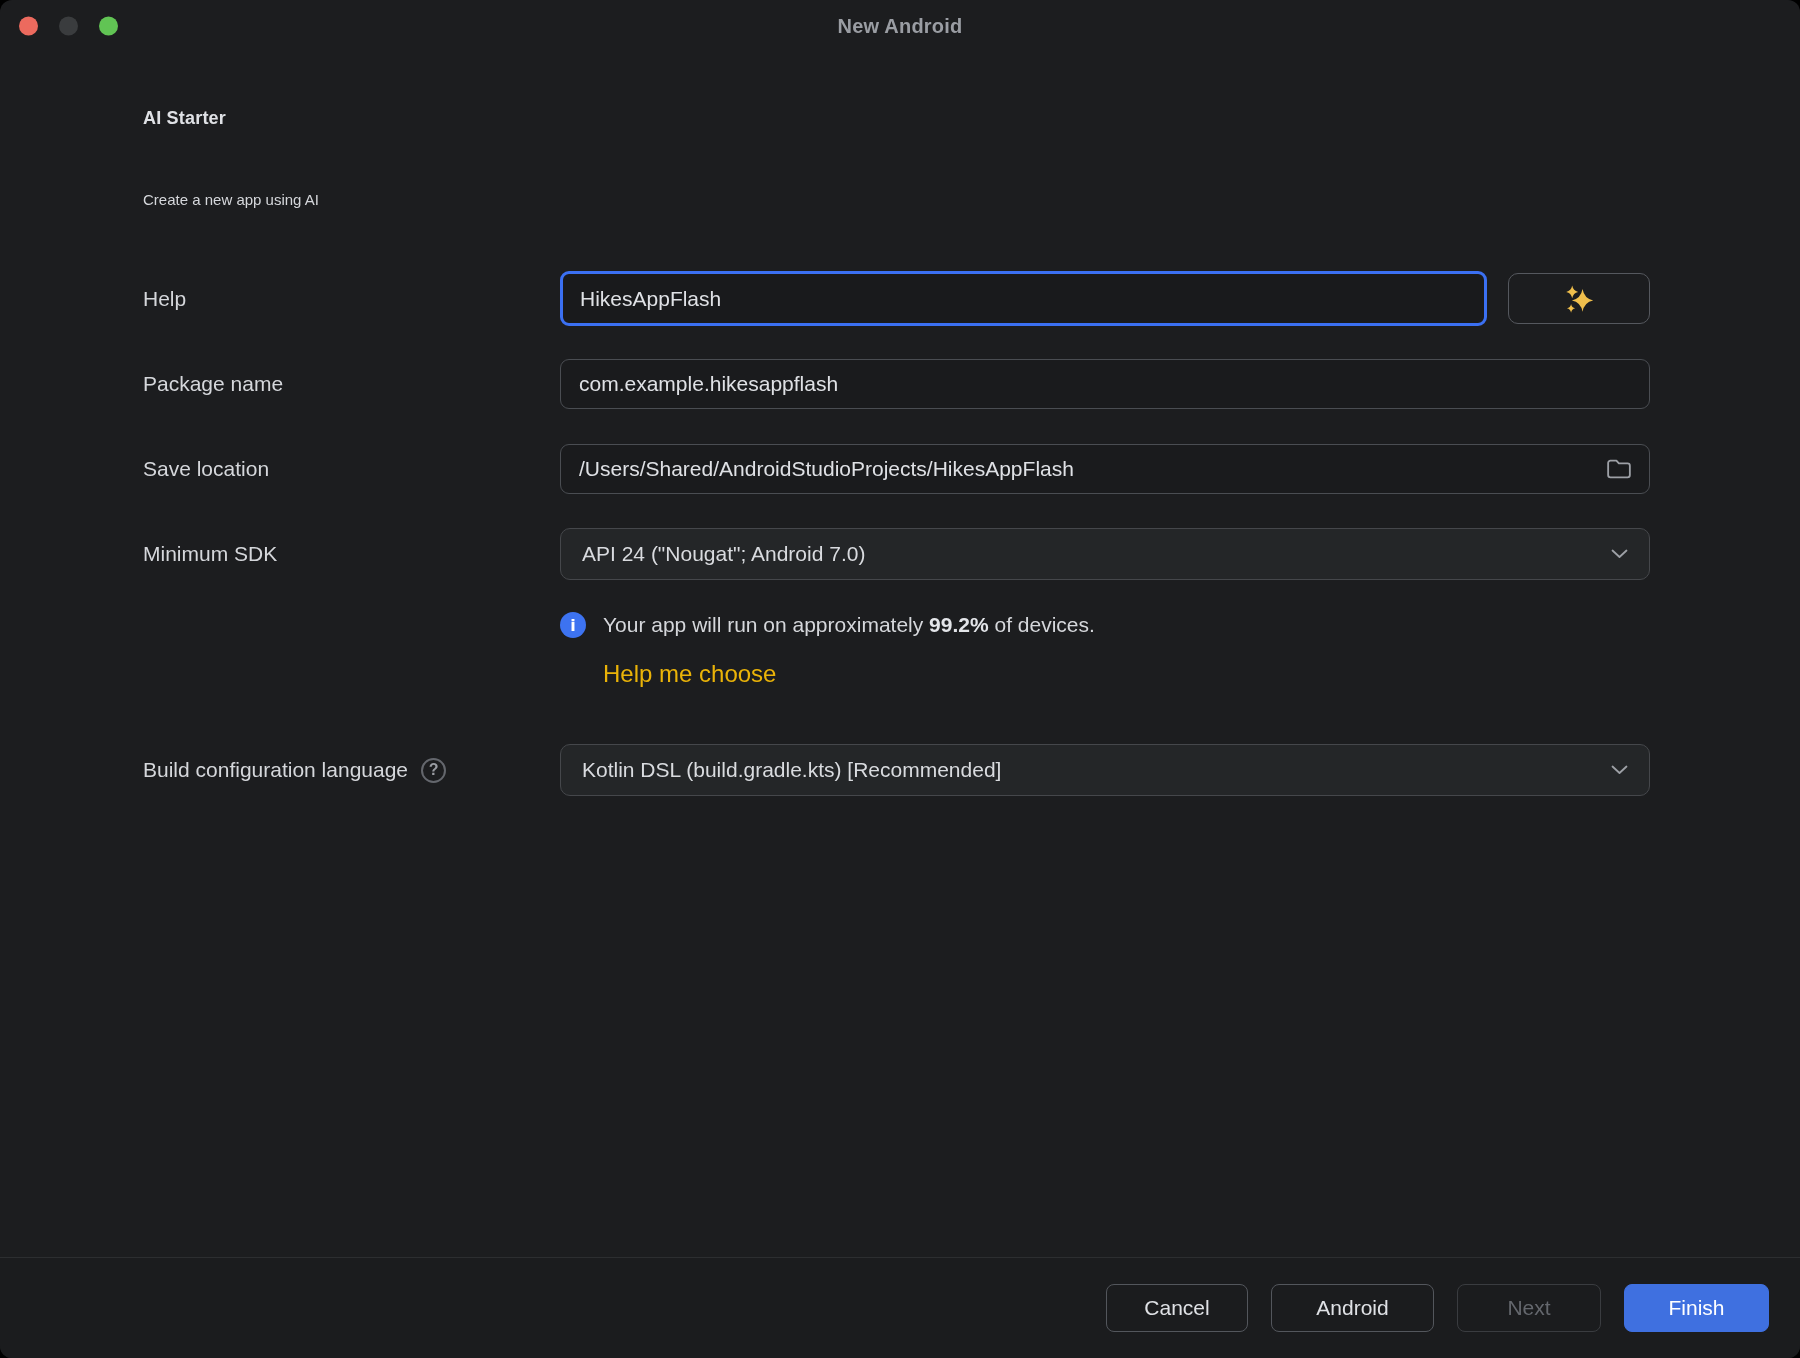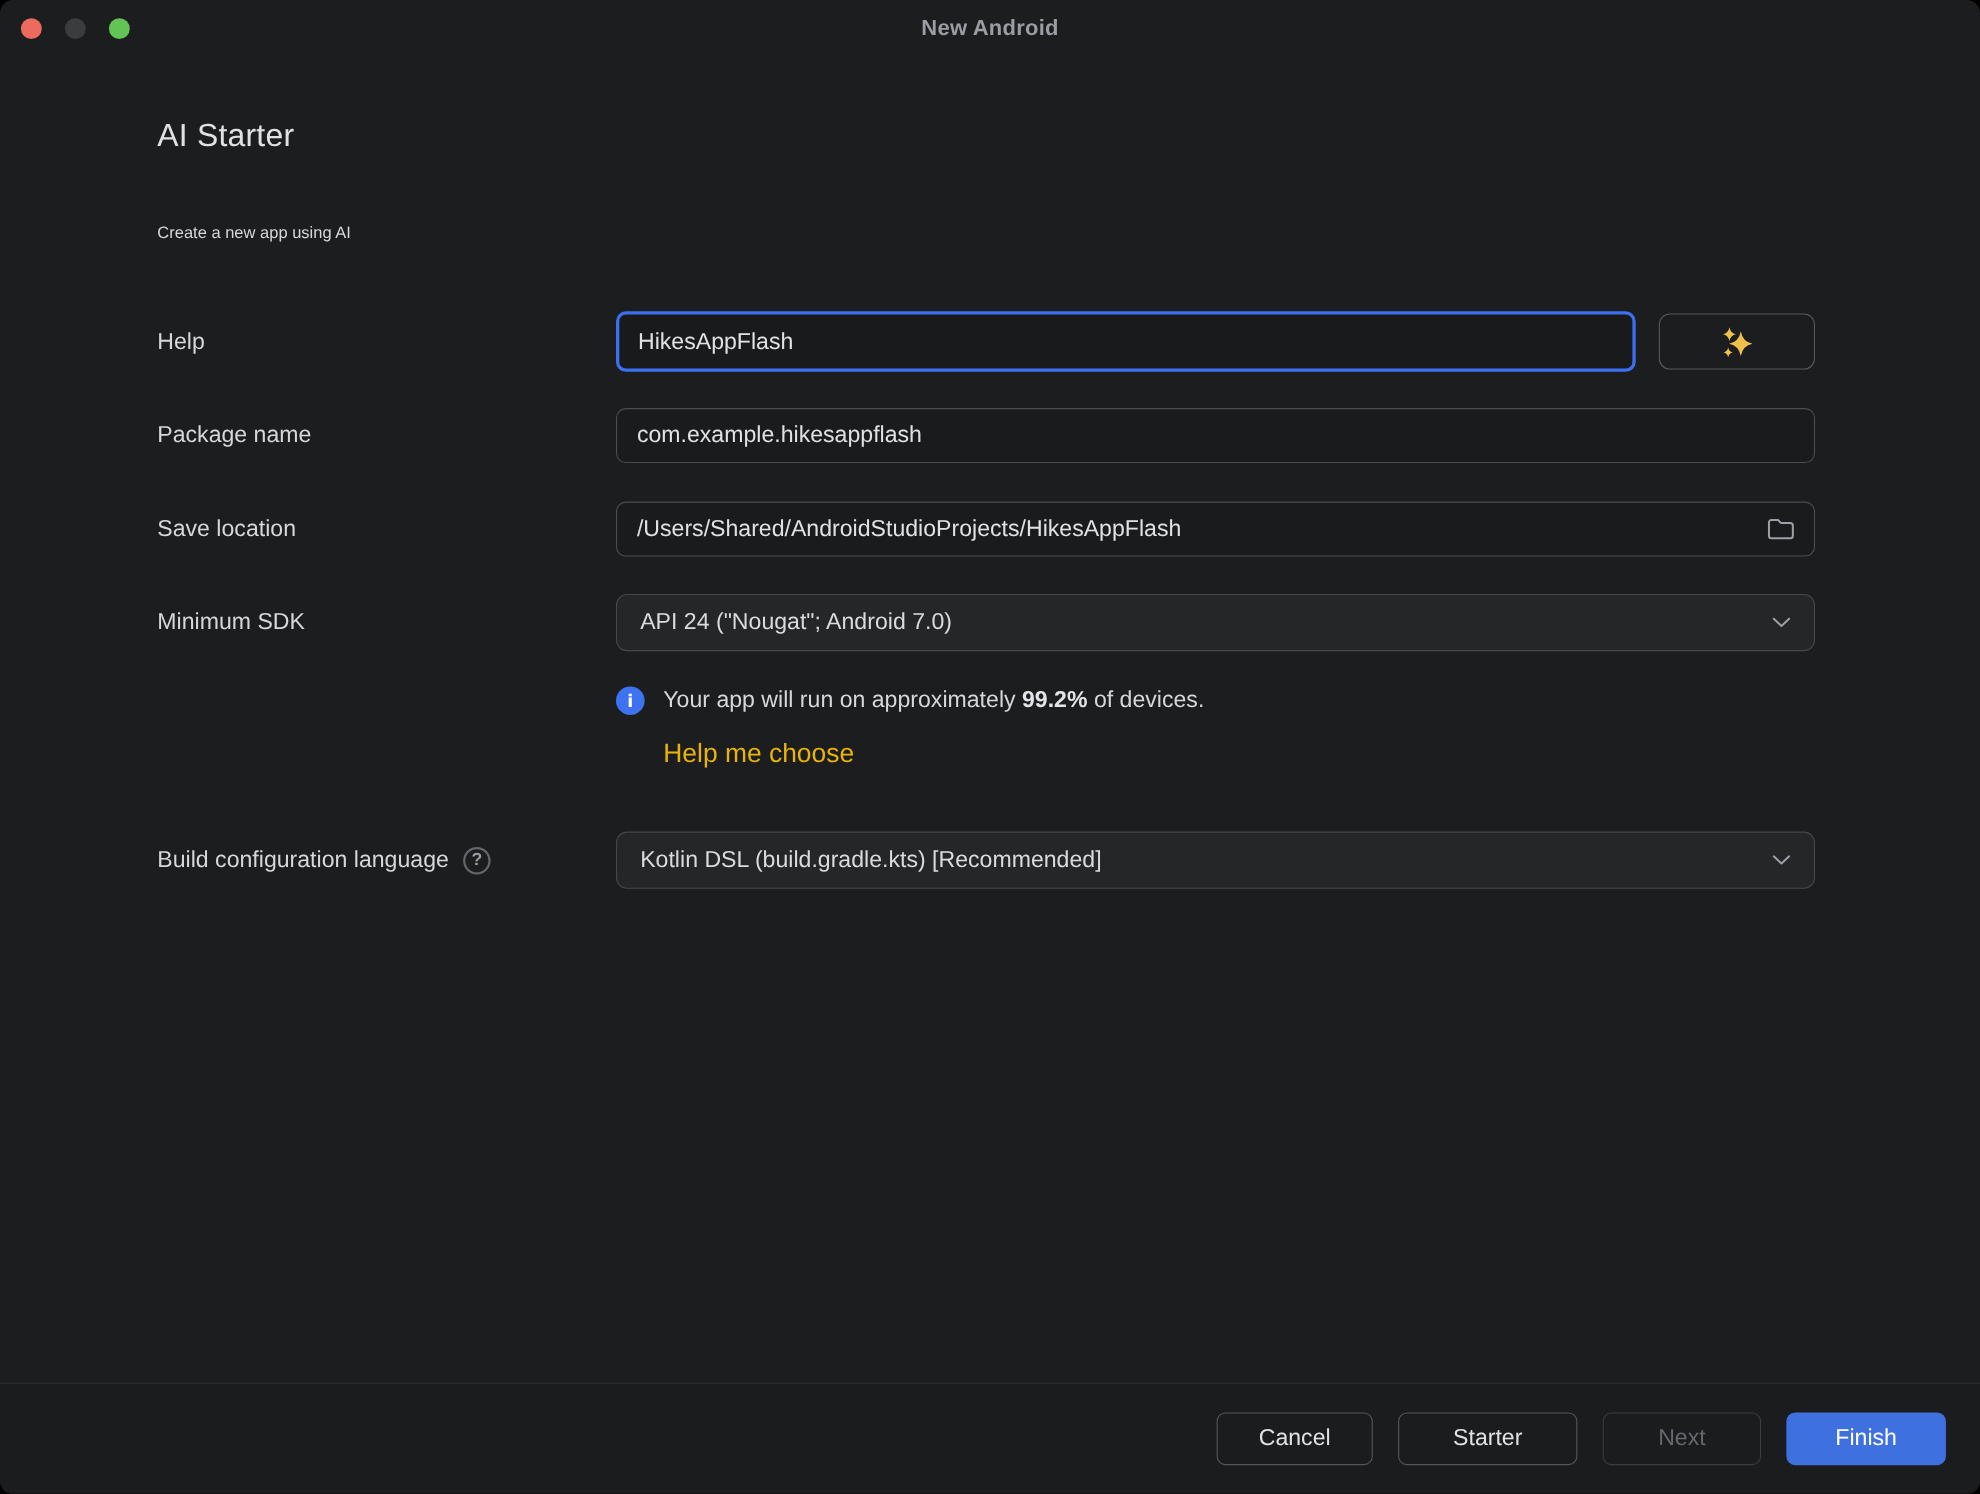--- a/index.html
+++ b/index.html
@@ -10,21 +10,21 @@
   .titlebar{position:relative;height:52px;display:flex;align-items:center;justify-content:center;}
   .traffic{position:absolute;left:19px;top:50%;transform:translateY(-50%);display:flex;gap:21px;}
   .tl{width:19px;height:19px;border-radius:50%;display:block;}
   .tl-close{background:#ec6a5e;}
   .tl-min{background:#3a3c3e;}
   .tl-zoom{background:#61c454;}
   .win-title{color:#9a9da3;font-weight:bold;font-size:20px;letter-spacing:.2px;}
 
   
   .content{padding:0 150px 0 143px;box-sizing:border-box;}
-  .h1{margin-top:56px;font-size:29px;font-weight:normal;color:#dfe1e5;letter-spacing:.2px;}
+  .h1{margin-top:56px;font-size:18px;font-weight:bold;color:#dfe1e5;letter-spacing:.2px;}
   .subtitle{margin-top:62px;font-size:15px;color:#d5d7db;}
   .form{margin-top:63px;}
   .row{display:flex;align-items:center;min-height:54px;margin-bottom:31px;}
   .row-label{flex:0 0 417px;width:417px;font-size:21px;color:#d5d7db;display:flex;align-items:center;gap:13px;}
   .field-area{flex:1;display:flex;align-items:center;gap:21px;min-width:0;}
   .input-wrap{position:relative;flex:1;min-width:0;display:flex;align-items:center;}
 
   .text-input{width:100%;box-sizing:border-box;height:50px;background:#1a1b1d;border:1.5px solid #4a4d52;
     border-radius:9px;color:#dfe1e5;font-size:21px;padding:0 18px;font-family:"Liberation Sans",sans-serif;outline:none;}
   .text-input.focused{height:55px;border:3px solid #3b70f2;background:#191a1c;padding:0 17px;}
@@ -157,18 +157,18 @@
             </span>
           </div>
         </div>
       </div>
 
     </div>
   </div>
 
   <div class="footer">
     <button class="btn btn-cancel">Cancel</button>
-    <button class="btn btn-previous">Starter</button>
+    <button class="btn btn-previous">Android</button>
     <button class="btn btn-next" disabled="">Next</button>
     <button class="btn btn-finish">Finish</button>
   </div>
 
 </div>
 
 </body></html>

